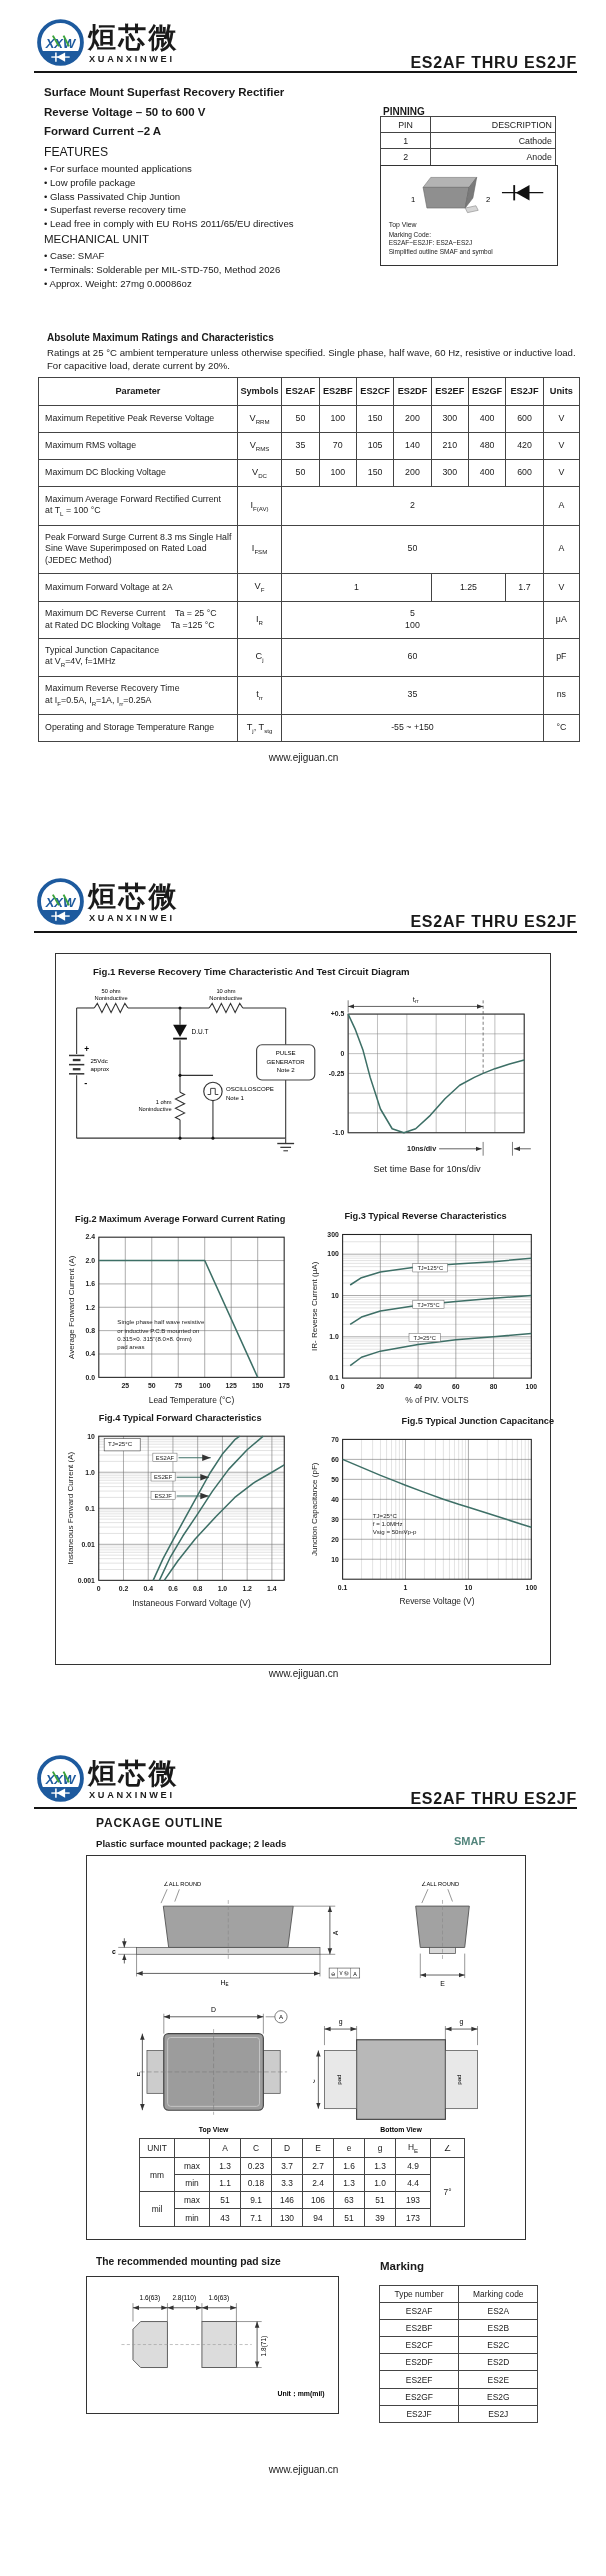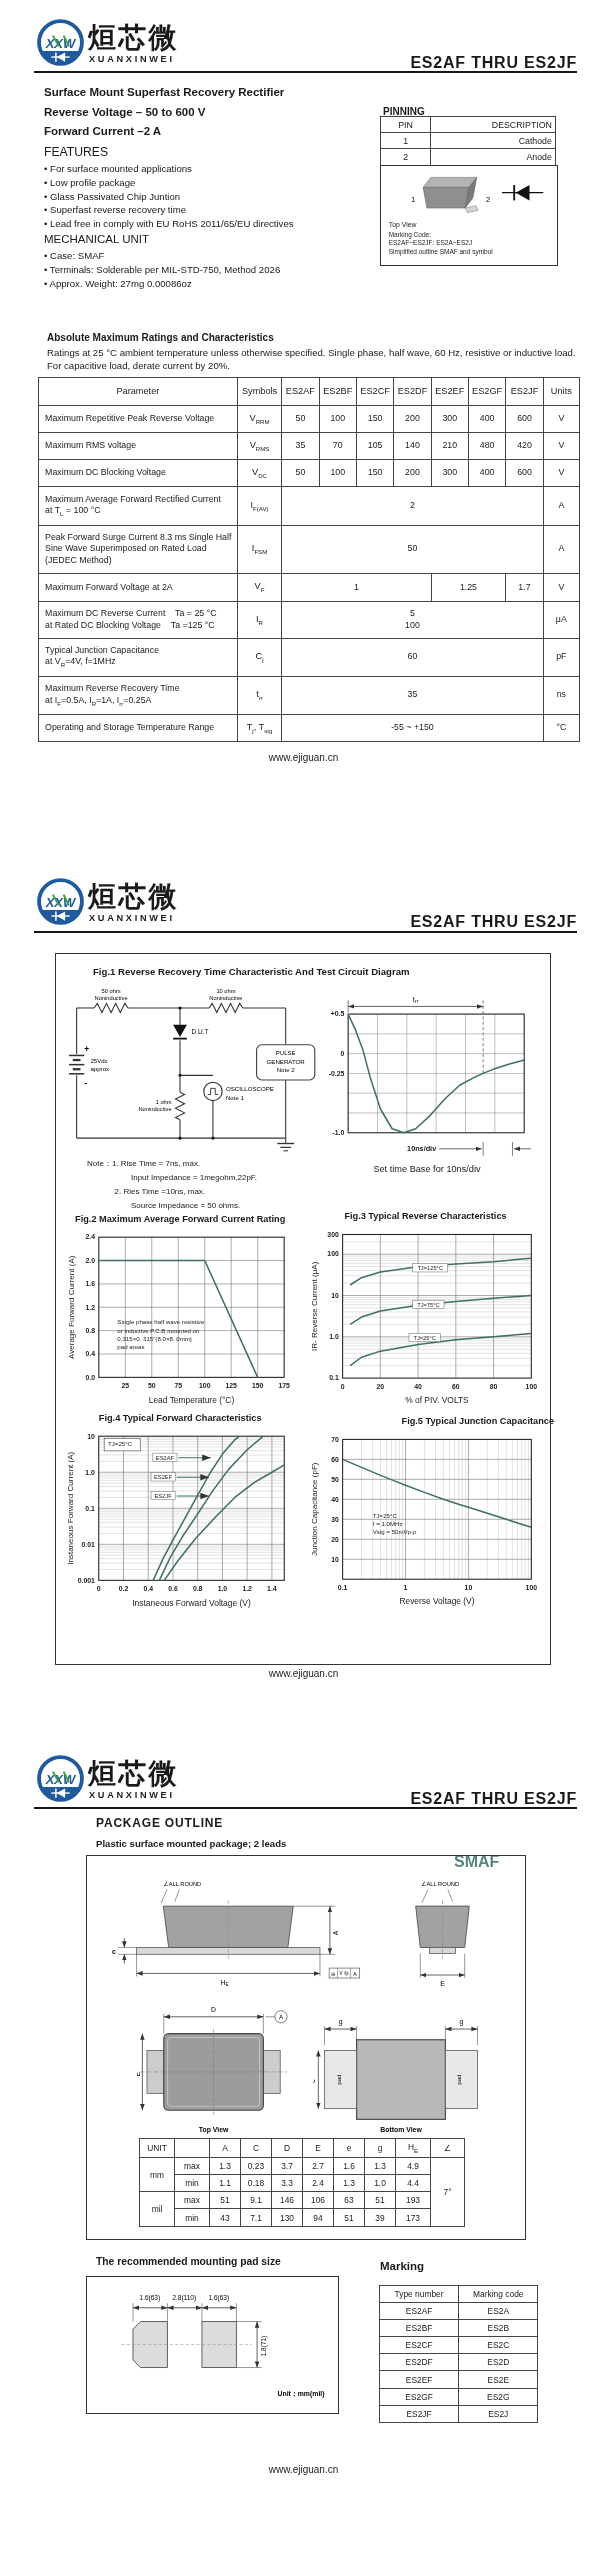--- a/index.html
+++ b/index.html
@@ -21,35 +21,35 @@
   .blist{position:absolute;left:44px;font-size:9.6px;line-height:13.8px;}
   table{border-collapse:collapse;}
   .pin-table{position:absolute;left:380px;top:116px;width:176px;border:1.5px solid #333;}
   .pin-table td,.pin-table th{border:0.8px solid #444;font-size:8.8px;padding:1.5px 3.1px;height:12.2px;}
   .pin-table th{font-weight:normal;}
   .pin-table td.c0,.pin-table th.c0{width:43px;text-align:center;}
   .pin-table td.c1,.pin-table th.c1{text-align:right;padding-left:10.7px;}
   .pkg-box{position:absolute;left:380px;top:165px;width:176px;height:99px;border:1.5px solid #333;}
   .pkg-box .ln{position:absolute;left:7.7px;font-size:6.5px;}
   .ratings{position:absolute;left:38px;top:377px;width:542px;border:1.5px solid #222;table-layout:fixed;}
-  .ratings th{border:0.8px solid #444;font-size:9.2px;font-weight:normal;padding:8.4px 1.5px;}
+  .ratings th{border:0.8px solid #444;font-size:9.2px;font-weight:bold;padding:8.4px 1.5px;}
   .ratings td{border:0.8px solid #444;font-size:8.8px;padding:6.1px 3.1px;text-align:center;vertical-align:middle;line-height:1.35;}
   .ratings td.p{text-align:left;padding-left:6.1px;}
   .ratings td.s{font-size:9.2px;}
   
   .figbox{position:absolute;left:55px;top:953px;width:494px;height:710px;border:1.5px solid #333;}
   .fig-title{position:absolute;font-size:9.2px;font-weight:bold;}
   .notes{position:absolute;left:31px;top:203px;font-size:8px;line-height:14px;}
   .notes .item-1,.notes .item-3{margin-left:44px;}
   .notes .item-2{margin-left:27.6px;}
   .wave-caption{position:absolute;left:260px;top:210px;width:222px;text-align:center;font-size:9.2px;}
   
   .p3-heading{position:absolute;left:96px;top:1816px;font-size:12px;font-weight:bold;letter-spacing:0.8px;}
   .p3-sub{position:absolute;left:96px;top:1838px;font-size:9.6px;font-weight:bold;}
-  .p3-smaf{position:absolute;left:454px;top:1835px;font-size:16px;font-weight:bold;margin-top:18px;}
+  .p3-smaf{position:absolute;left:454px;top:1835px;font-size:11px;font-weight:bold;}
   .outline-box{position:absolute;left:86px;top:1855px;width:438px;height:383px;border:1.5px solid #333;}
   .dim-table{position:absolute;left:52px;top:282px;border:1.5px solid #333;table-layout:fixed;}
   .dim-table th,.dim-table td{border:0.8px solid #444;font-size:8.4px;text-align:center;padding:3.1px 1.5px;}
   .dim-table th{font-weight:normal;text-align:center;}
   .p3-padtitle{position:absolute;left:96px;top:2256px;font-size:10.3px;font-weight:bold;}
   .pad-box{position:absolute;left:86px;top:2276px;width:251px;height:136px;border:1.1px solid #333;}
   .p3-marking{position:absolute;left:380px;top:2260px;font-size:11.5px;font-weight:bold;}
   .marking-table{position:absolute;left:379px;top:2285px;border:1.5px solid #333;}
   .marking-table th,.marking-table td{border:0.8px solid #444;font-size:8.4px;text-align:center;padding:2.3px 4.6px;height:11.5px;}
   .marking-table th{font-weight:normal;width:69px;}
@@ -337,26 +337,20 @@
     <text x="33" y="112" font-size="8">approx</text>
     <text x="165" y="64" font-size="8.5">D.U.T</text>
     <text x="288" y="92" font-size="8" text-anchor="middle">PULSE</text>
     <text x="288" y="103" font-size="8" text-anchor="middle">GENERATOR</text>
     <text x="288" y="114" font-size="8" text-anchor="middle">Note 2</text>
     <text x="139" y="155" font-size="7.5" text-anchor="end">1 ohm</text>
     <text x="139" y="165" font-size="7.5" text-anchor="end">Noninductive</text>
     <text x="210" y="139" font-size="8">OSCILLOSCOPE</text>
     <text x="210" y="150" font-size="8">Note 1</text>
   </svg>
-  <div class="notes">
-      <div class="item-0">Note：1. Rise Time = 7ns, max.</div>
-      <div class="item-1">Input Impedance = 1megohm,22pF.</div>
-      <div class="item-2">2. Ries Time =10ns, max.</div>
-      <div class="item-3">Source Impedance = 50 ohms.</div>
-    </div>
 
   <svg id="wave1" width="222" height="180" style="position:absolute;left:260px;top:34px" viewBox="0 0 290 235">
       <line x1="42" x2="42" y1="34" y2="189" stroke="#888" stroke-width="0.7"></line>
       <line x1="80.33333333333333" x2="80.33333333333333" y1="34" y2="189" stroke="#888" stroke-width="0.7"></line>
       <line x1="118.66666666666666" x2="118.66666666666666" y1="34" y2="189" stroke="#888" stroke-width="0.7"></line>
       <line x1="157" x2="157" y1="34" y2="189" stroke="#888" stroke-width="0.7"></line>
       <line x1="195.33333333333331" x2="195.33333333333331" y1="34" y2="189" stroke="#888" stroke-width="0.7"></line>
       <line x1="233.66666666666669" x2="233.66666666666669" y1="34" y2="189" stroke="#888" stroke-width="0.7"></line>
       <line x1="272" x2="272" y1="34" y2="189" stroke="#888" stroke-width="0.7"></line>
       <line x1="42" x2="272" y1="34" y2="34" stroke="#888" stroke-width="0.7"></line>

